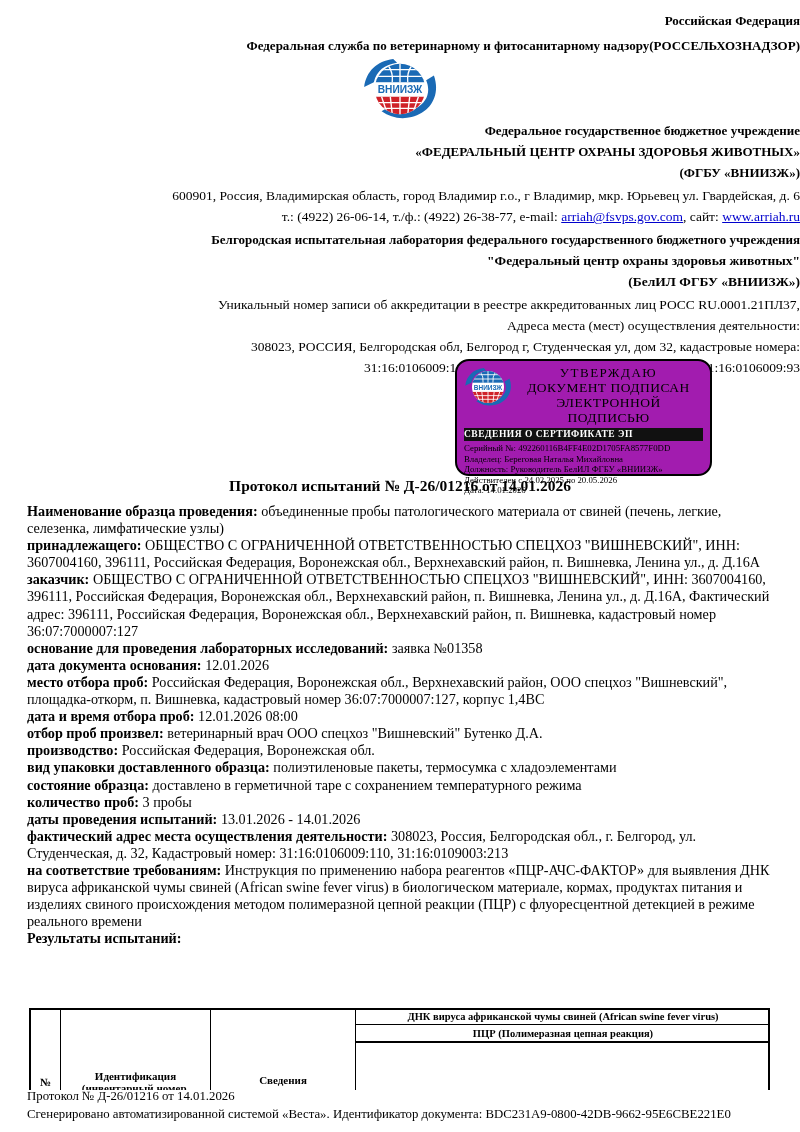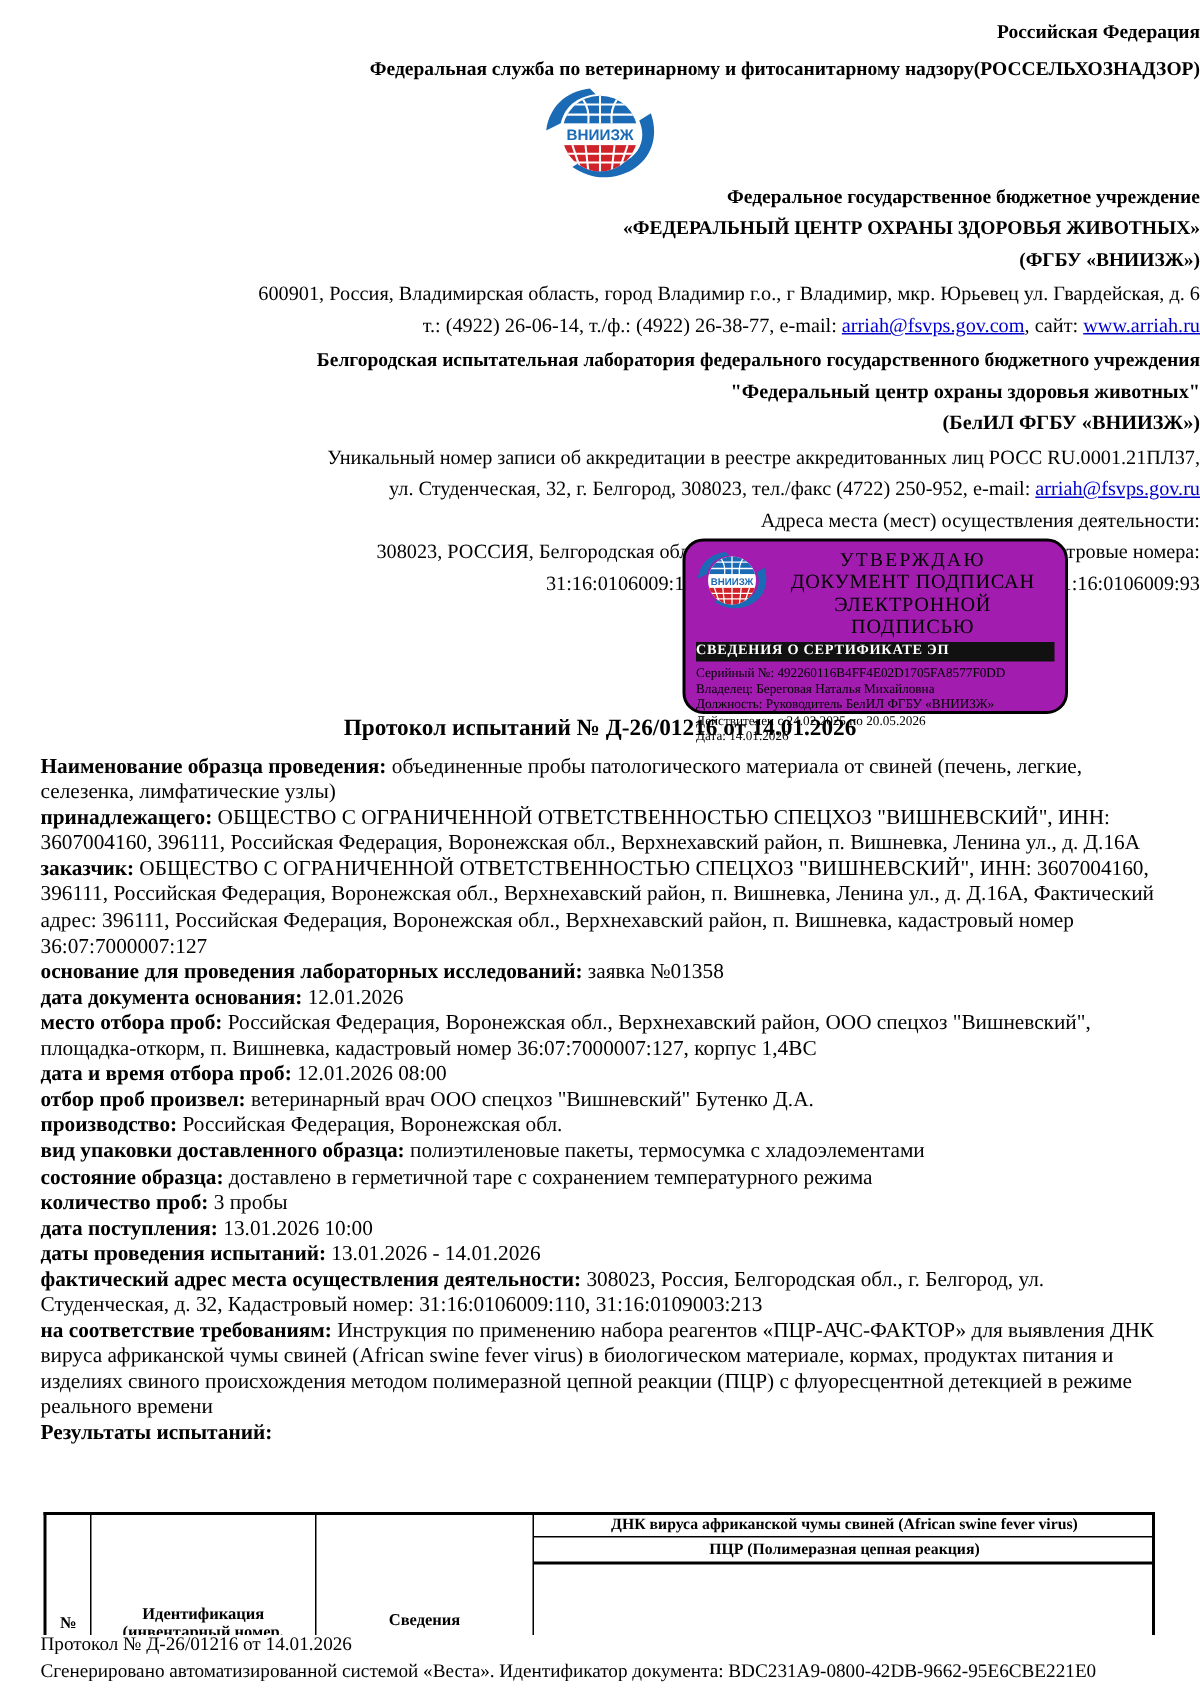--- a/index.html
+++ b/index.html
@@ -115,21 +115,20 @@
 
     <p class="hl hl-b">Федеральное государственное бюджетное учреждение</p>
     <p class="hl hl-b sp4">«ФЕДЕРАЛЬНЫЙ ЦЕНТР ОХРАНЫ ЗДОРОВЬЯ ЖИВОТНЫХ»</p>
     <p class="hl hl-b sp4">(ФГБУ «ВНИИЗЖ»)</p>
     <p class="hl hl-n sp6">600901, Россия, Владимирская область, город Владимир г.о., г Владимир, мкр. Юрьевец ул. Гвардейская, д. 6</p>
     <p class="hl hl-n sp4"><span>т.: (4922) 26-06-14, т./ф.: (4922) 26-38-77, e-mail: </span><span class="link">arriah@fsvps.gov.com</span><span>, сайт: </span><span class="link">www.arriah.ru</span></p>
     <p class="hl hl-b sp6">Белгородская испытательная лаборатория федерального государственного бюджетного учреждения</p>
     <p class="hl hl-b2 sp4">"Федеральный центр охраны здоровья животных"</p>
     <p class="hl hl-b2 sp4">(БелИЛ ФГБУ «ВНИИЗЖ»)</p>
     <p class="hl hl-n sp6">Уникальный номер записи об аккредитации в реестре аккредитованных лиц РОСС RU.0001.21ПЛ37,</p>
-    <p class="hl hl-n sp4"><span>ул. Студенческая, 32, г. Белгород, 308023, тел./факс (4722) 250-952, e-mail: </span><span class="link">arriah@fsvps.gov.ru</span></p>
     <p class="hl hl-n sp4">Адреса места (мест) осуществления деятельности:</p>
     <p class="hl hl-n sp4">308023, РОССИЯ, Белгородская обл, Белгород г, Студенческая ул, дом 32, кадастровые номера:</p>
     <p class="hl hl-n sp4">31:16:0106009:110, 31:16:0106009:107, 31:16:0109003:213, 31:16:0106009:93</p>
   </div>
 
   <div class="stamp">
     <div class="stamp-top">
       <div class="stamp-logo">
         <svg width="48" height="40" viewBox="0 0 78 64">
             <use href="#logo-globe"></use>
@@ -173,21 +172,20 @@
         <p><span class="lbl">отбор проб произвел:</span> <span>ветеринарный врач ООО спецхоз "Вишневский" Бутенко Д.А.</span></p>
 
         <p><span class="lbl">производство:</span> <span>Российская Федерация, Воронежская обл.</span></p>
 
         <p><span class="lbl">вид упаковки доставленного образца:</span> <span>полиэтиленовые пакеты, термосумка с хладоэлементами</span></p>
 
         <p><span class="lbl">состояние образца:</span> <span>доставлено в герметичной таре с сохранением температурного режима</span></p>
 
         <p><span class="lbl">количество проб:</span> <span>3 пробы</span></p>
 
-        <p><span class="lbl">дата поступления:</span> <span>13.01.2026 10:00</span></p>
 
         <p><span class="lbl">даты проведения испытаний:</span> <span>13.01.2026 - 14.01.2026</span></p>
 
 
         <p><span class="lbl">фактический адрес места осуществления деятельности:</span> <span>308023, Россия, Белгородская обл., г. Белгород, ул. Студенческая, д. 32, Кадастровый номер: 31:16:0106009:110, 31:16:0109003:213</span></p>
 
         <p><span class="lbl">на соответствие требованиям:</span> <span>Инструкция по применению набора реагентов «ПЦР-АЧС-ФАКТОР» для выявления ДНК вируса африканской чумы свиней (African swine fever virus) в биологическом материале, кормах, продуктах питания и изделиях свиного происхождения методом полимеразной цепной реакции (ПЦР) с флуоресцентной детекцией в режиме реального времени</span></p>
       </div>
     <p class="results-heading">Результаты испытаний:</p>
   </div>

